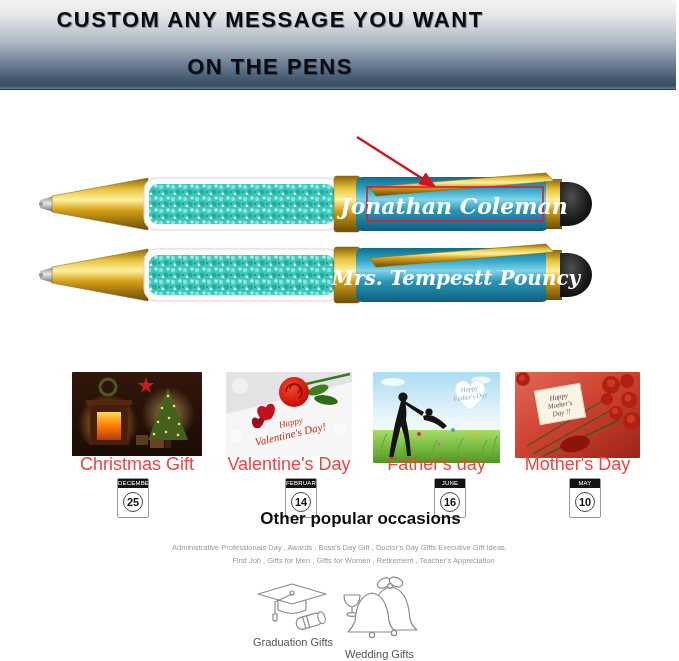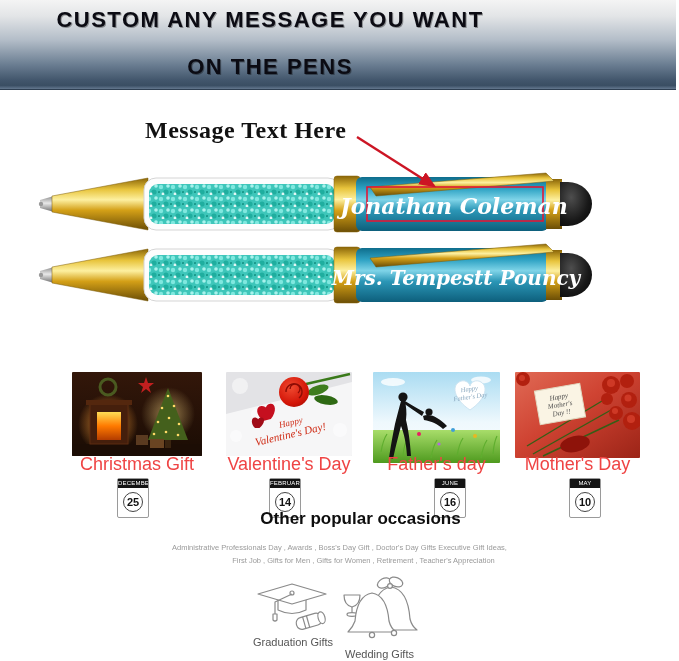--- a/index.html
+++ b/index.html
@@ -95,21 +95,20 @@
 
   <div class="header">
     <div class="header-text-wrap">
       <div class="hline hline1">CUSTOM ANY MESSAGE YOU WANT</div>
       <div class="hline hline2">ON THE PENS</div>
     </div>
   </div>
 
   <div class="pens-area">
 
-    <div class="msg-label">Message Text Here</div>
 
     <svg class="pen-svg pen1" viewBox="0 0 560 66">
       <polygon points="2,29 16,25 16,41 2,37" fill="url(#silverV)"></polygon>
       <circle cx="3" cy="33" r="2.2" fill="#9a9a9a"></circle>
       <polygon points="14,25 110,7 110,59 14,41" fill="url(#goldV)" stroke="#7a5a08" stroke-width=".5"></polygon>
       <rect x="106" y="7" width="196" height="52" rx="12" fill="#fdfdfd" stroke="#d5d5d5" stroke-width="1"></rect>
       <rect x="111" y="13" width="186" height="40" rx="9" fill="url(#crysPat)"></rect>
       <rect x="296" y="5" width="26" height="56" rx="3" fill="url(#goldV)" stroke="#8a6508" stroke-width=".5"></rect>
       <rect x="318" y="6" width="192" height="54" rx="6" fill="url(#tealV)"></rect>
       <rect x="508" y="8" width="16" height="50" fill="url(#goldV)"></rect>
@@ -314,21 +313,21 @@
   <div class="card-label" style="left:226px; width:126px;">Valentine's Day</div>
   <div class="card-label" style="left:373px; width:127px;">Father's day</div>
   <div class="card-label" style="left:515px; width:125px;">Mother's Day</div>
 
   <div class="calendar" style="left:117px;">
     <div class="cal-month">DECEMBER</div>
     <div class="cal-day">
         <div class="cal-circle">25</div>
       </div>
   </div>
-  <div class="calendar" style="left:269px;">
+  <div class="calendar" style="left:285px;">
     <div class="cal-month">FEBRUARY</div>
     <div class="cal-day">
         <div class="cal-circle">14</div>
       </div>
   </div>
   <div class="calendar" style="left:434px;">
     <div class="cal-month">JUNE</div>
     <div class="cal-day">
         <div class="cal-circle">16</div>
       </div>

